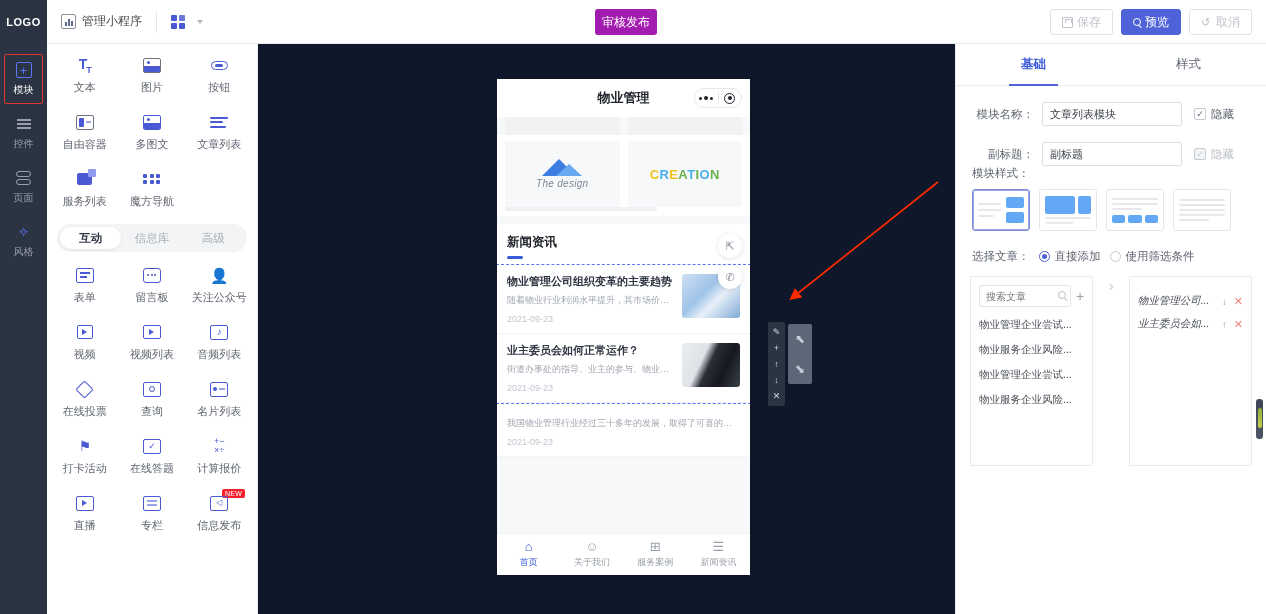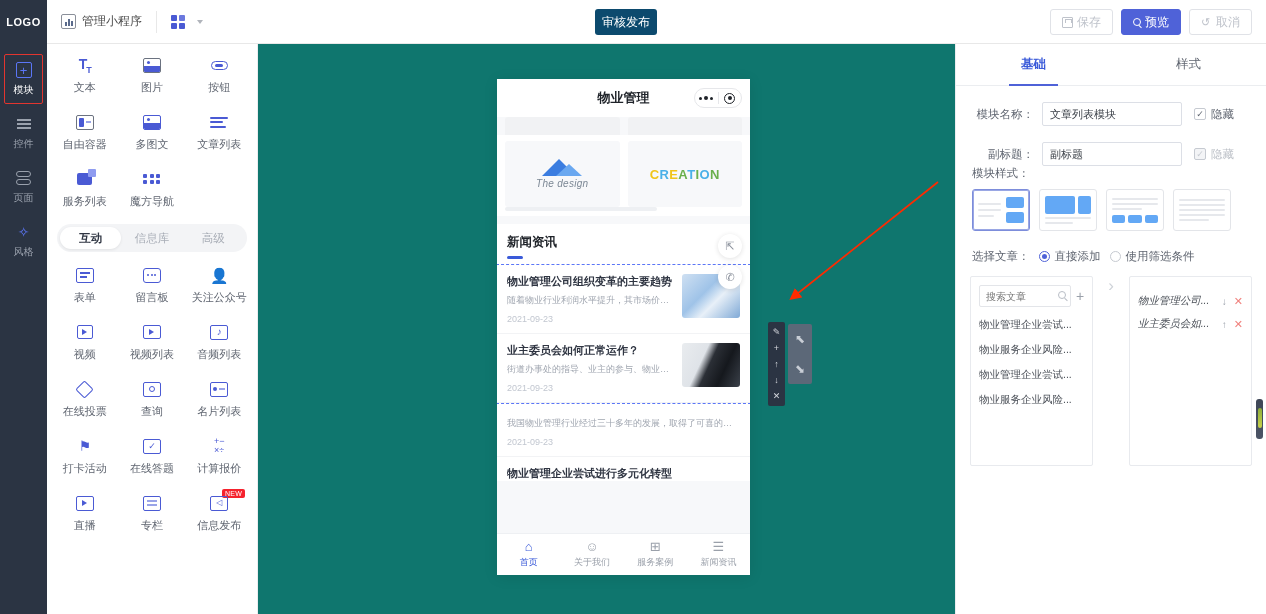--- a/index.html
+++ b/index.html
@@ -37,21 +37,21 @@
   .mini-icon i:nth-child(2) { height: 7px; }
   .mini-icon i:nth-child(3) { height: 5px; }
   .grid-icon { display: grid; grid-template-columns: 6px 6px; grid-gap: 2px; }
   .grid-icon span { width: 6px; height: 6px; background: #4a5ad4; border-radius: 1px; }
   .grid-icon span:nth-child(2) { background: #6b78de; }
   .caret { width: 0; height: 0; border-left: 3.5px solid transparent;
            border-right: 3.5px solid transparent; border-top: 4px solid #b0b4bb; margin-left: 6px; }
 
   .publish-btn {
     position: absolute; left: 595px; top: 9px; width: 62px; height: 26px;
-    background: #0c4a6e; color: #fff; border-radius: 3px; border: 0;
+    background: #a21caf; color: #fff; border-radius: 3px; border: 0;
     font-size: 12px; font-family: inherit; cursor: pointer;
     display: flex; align-items: center; justify-content: center;
   }
   .hdr-right {
     position: absolute; right: 14px; top: 0; height: 44px;
     display: flex; align-items: center; gap: 8px;
   }
   .btn {
     height: 26px; padding: 0 11px; border-radius: 3px; font-size: 12px;
     display: flex; align-items: center; gap: 4px; cursor: pointer;
@@ -132,21 +132,21 @@
   .seg-item {
     flex: 1; height: 22px; border-radius: 11px; display: flex; align-items: center;
     justify-content: center; font-size: 11.5px; color: #a8adb6; cursor: pointer;
   }
   .seg-item.active { background: #fff; color: #2f3542; font-weight: 600;
                      box-shadow: 0 1px 3px rgba(0,0,0,.08); }
 
   
   .canvas {
     position: absolute; left: 258px; top: 44px; width: 697px; height: 570px;
-    background: #0f766e;
+    background: #0f172a;
   }
   .phone {
     position: absolute; left: 239px; top: 35px; width: 253px; height: 496px;
     background: #fff; box-shadow: 0 2px 14px rgba(0,0,0,.09); overflow: hidden;
   }
   .phone-bar {
     height: 38px; display: flex; align-items: center; justify-content: center;
     position: relative; background: #fff;
   }
   .phone-title { font-size: 13px; color: #1f2329; font-weight: 600; }
@@ -654,25 +654,20 @@
           </div>
         </div>
 
         <div style="background:#fff;">
           <div class="news-item">
             <div class="news-text">
               <div class="news-desc">我国物业管理行业经过三十多年的发展，取得了可喜的成绩，</div>
               <div class="news-date">2021-09-23</div>
             </div>
           </div>
-          <div class="news-item" style="border:0;padding-bottom:0;">
-            <div class="news-text">
-              <div class="news-title">物业管理企业尝试进行多元化转型</div>
-            </div>
-          </div>
         </div>
 
         <div class="fab" style="top:117px;">
           <span>⇱</span>
         </div>
         <div class="fab" style="top:148px;">
           <span>✆</span>
         </div>
       </div>
 

